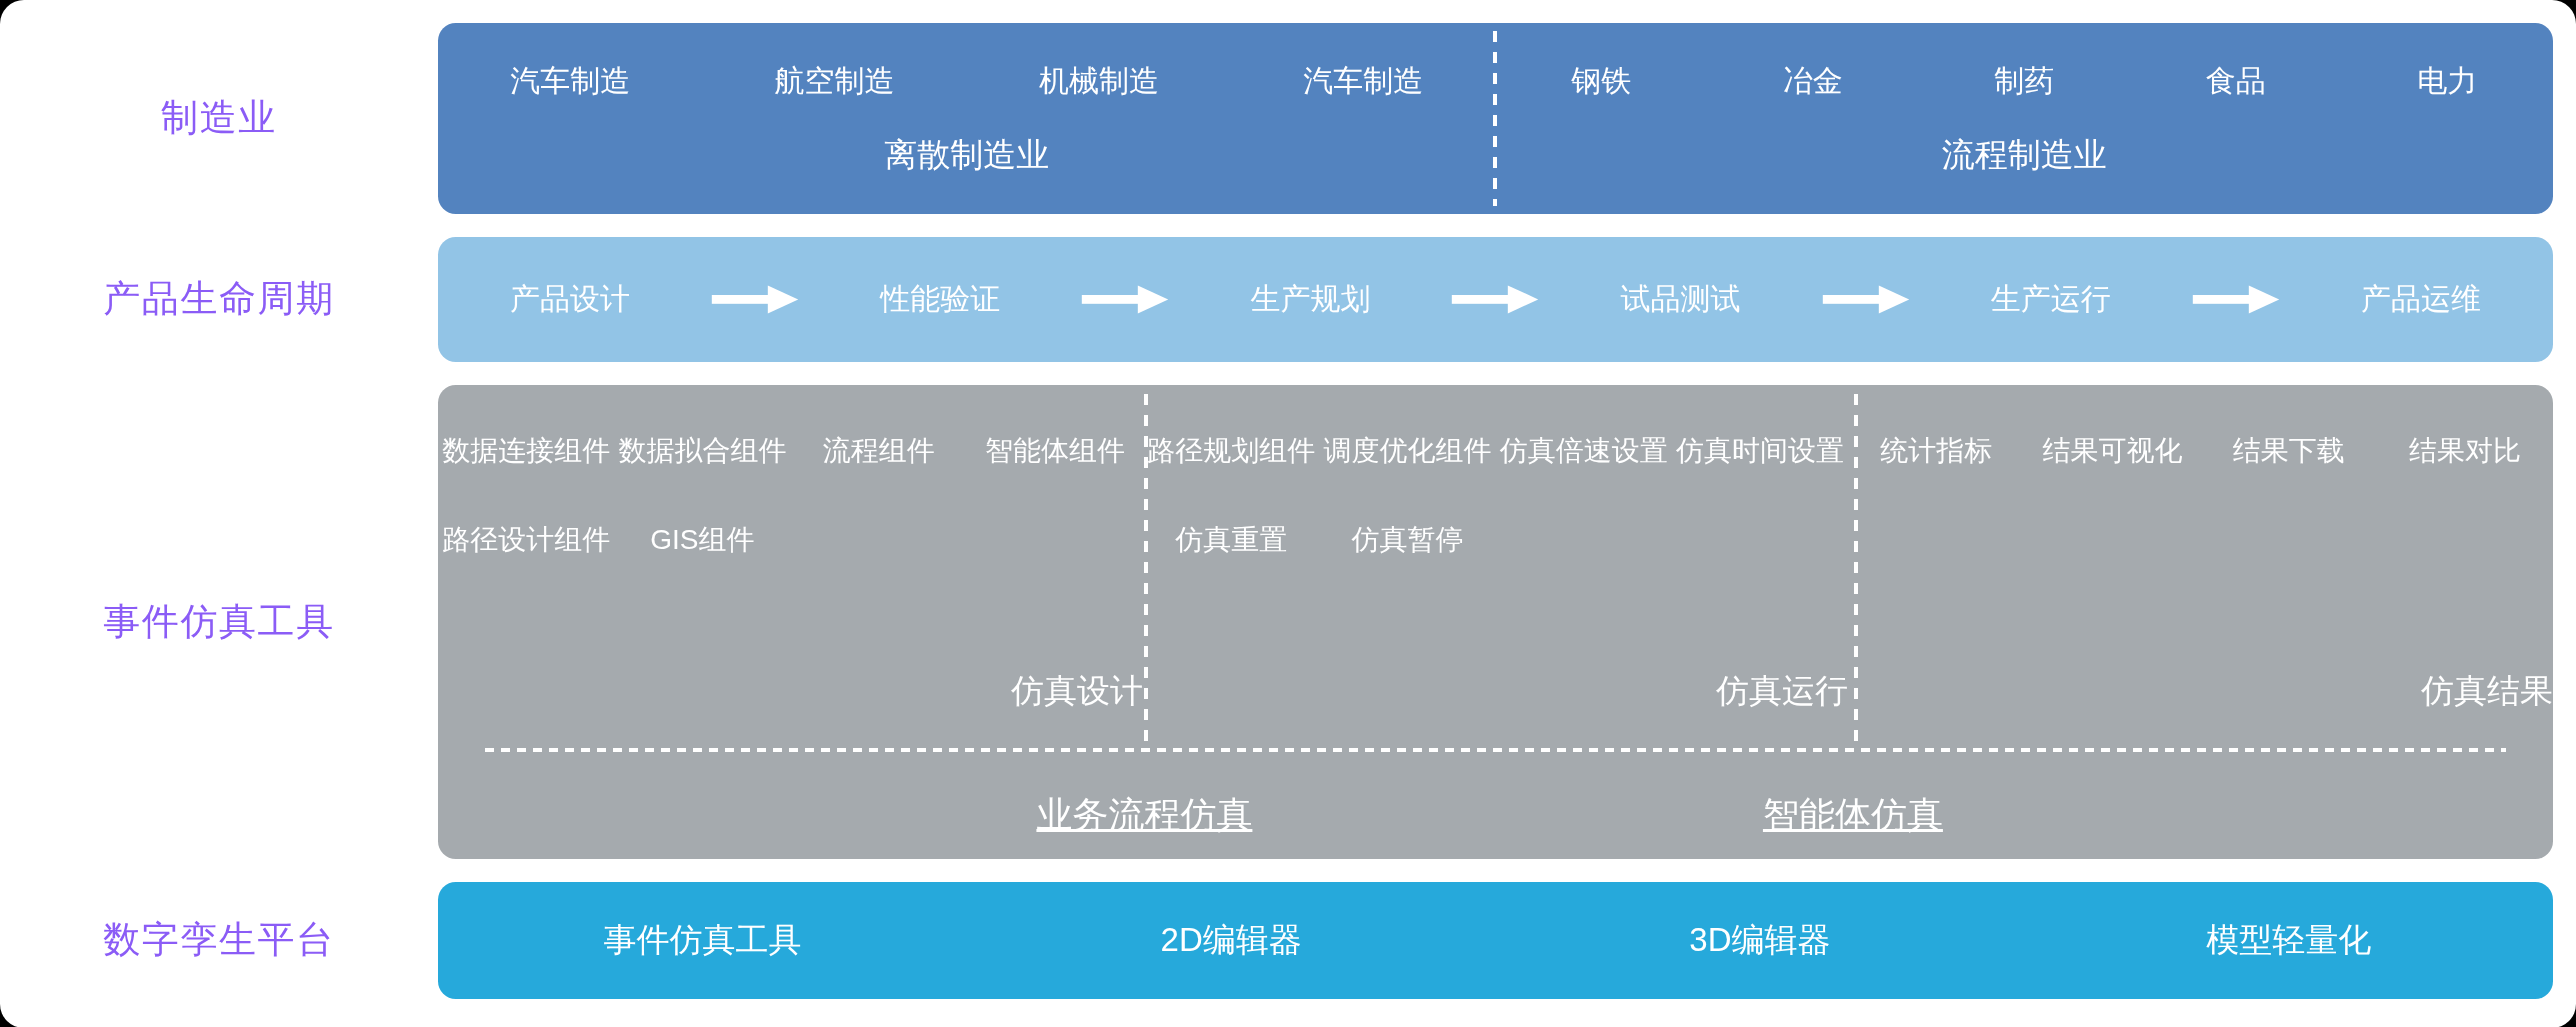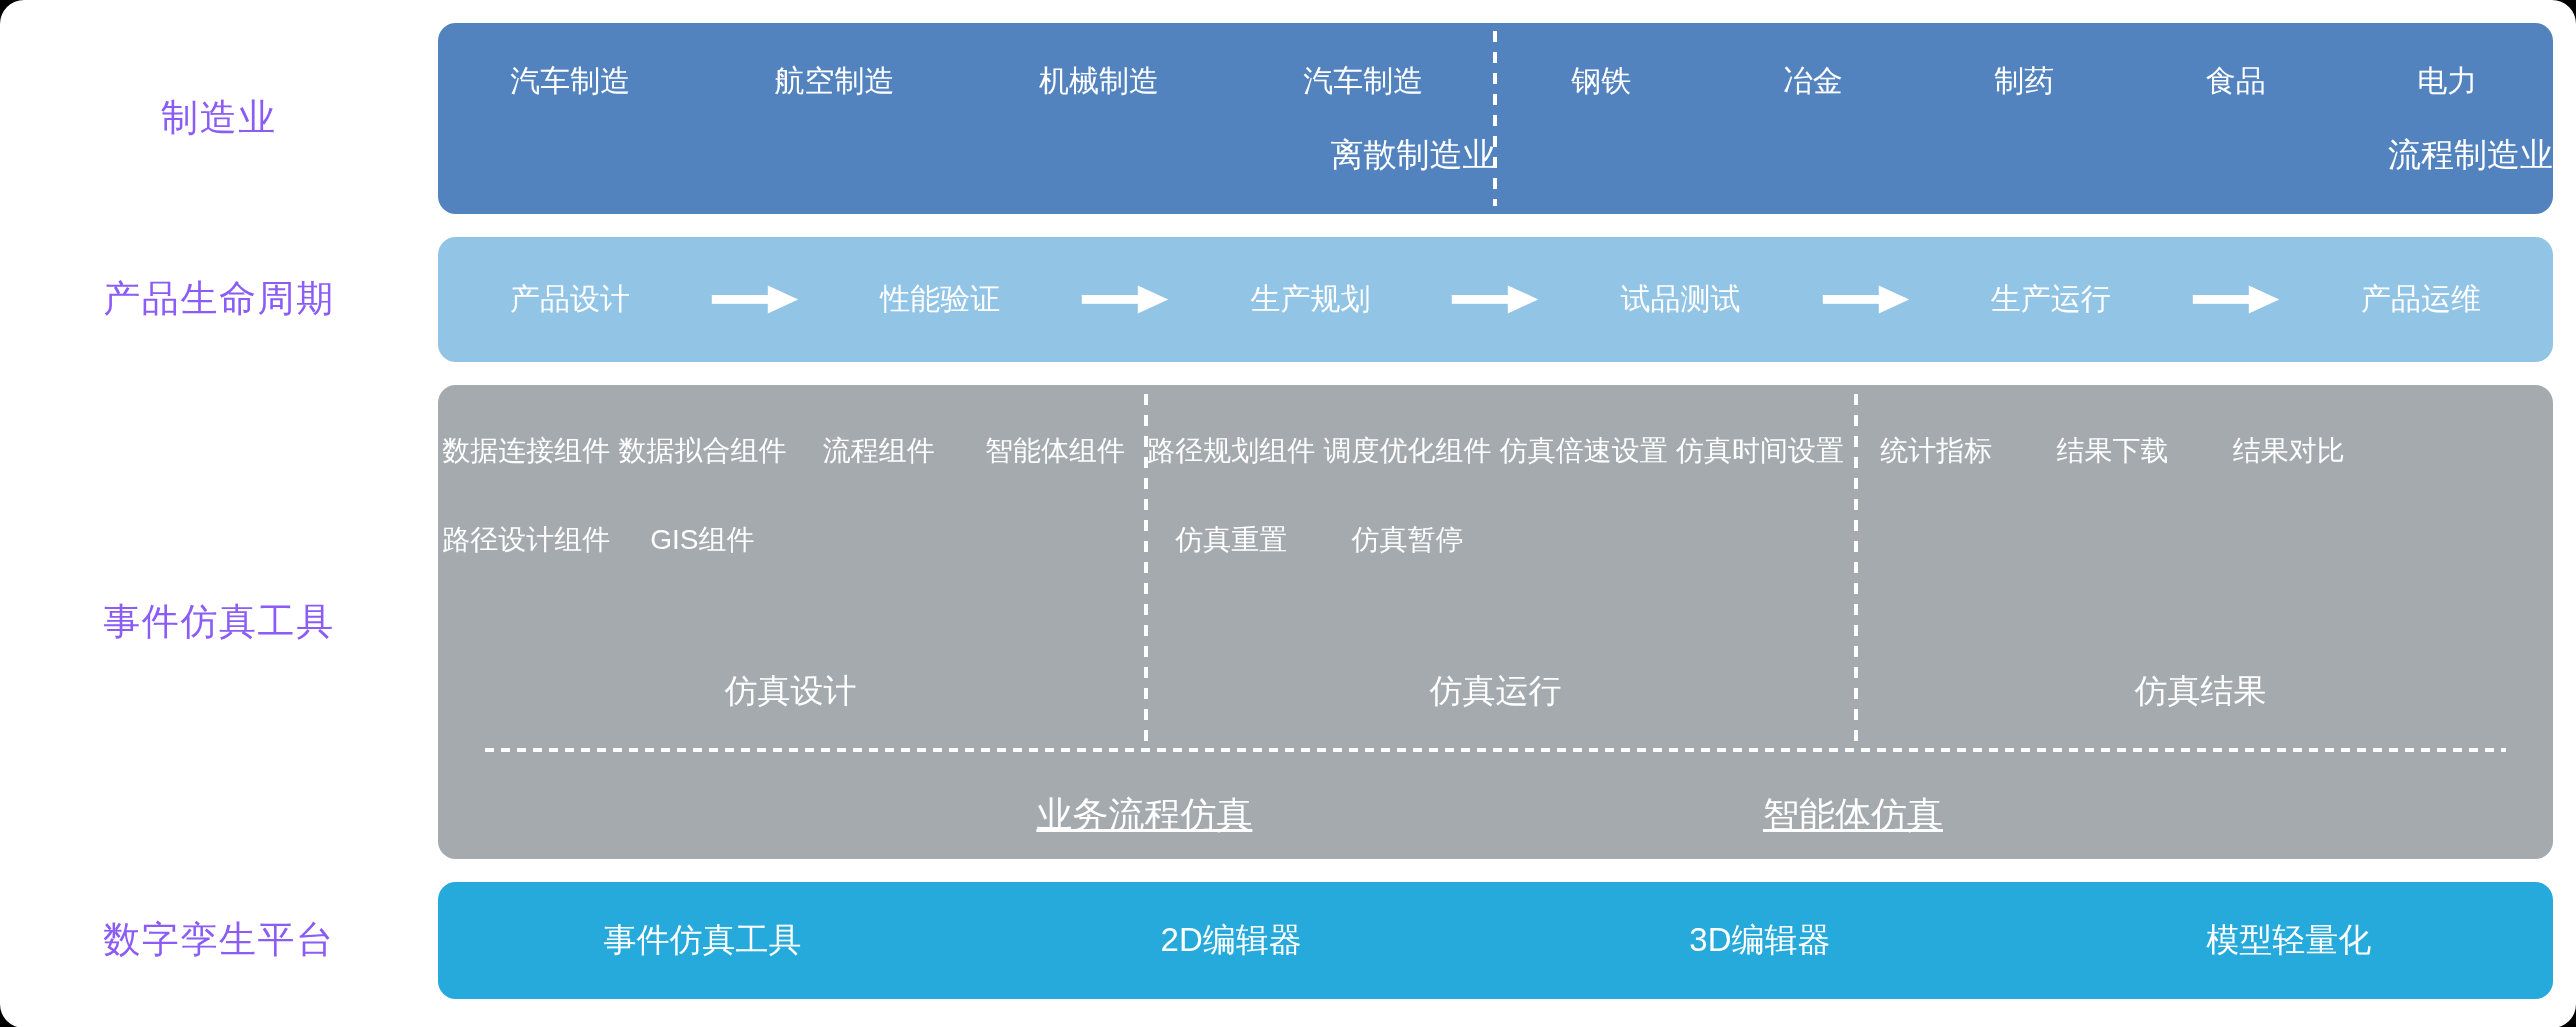--- a/index.html
+++ b/index.html
@@ -43,21 +43,21 @@
   .mfg-group {
     flex: 1;
     display: flex;
     flex-direction: column;
     justify-content: center;
     gap: 31px;
     padding-top: 3.2px;
   }
   .mfg-items { display: flex; }
   .mfg-items span { flex: 1; text-align: center; font-size: 30px; white-space: nowrap; }
-  .mfg-sublabel { text-align: right; font-size: 33px; white-space: nowrap; }
+  .mfg-sublabel { text-align: center; font-size: 33px; white-space: nowrap; }
   .vdash {
     position: absolute;
     width: 4px;
     background: repeating-linear-gradient(180deg, #fff 0 11.3px, transparent 11.3px 21px);
   }
   .band1-divider { left: 49.9%; top: 8px; bottom: 8px; }
   
   .band-lifecycle {
     background: #92c4e6;
     display: flex;
@@ -75,21 +75,21 @@
   .sim-items {
     display: grid;
     grid-template-columns: 1fr 1fr 1fr 1fr;
     row-gap: 51px;
     padding-top: 47px;
   }
   .sim-items span { text-align: center; font-size: 28px; white-space: nowrap; }
   .sim-label {
     margin-top: auto;
     margin-bottom: 34px;
-    text-align: center;
+    text-align: right;
     font-size: 33px;
     white-space: nowrap;
   }
   .sim-divider-1 { left: 33.4%; top: 9.6px; bottom: 0; }
   .sim-divider-2 { left: 66.95%; top: 9.6px; bottom: 0; }
   .dotted-sep {
     height: 4.8px;
     margin: 0 47px;
     background: repeating-linear-gradient(90deg, #fff 0 8.8px, transparent 8.8px 16px);
   }
@@ -207,20 +207,21 @@
             <span>仿真时间设置</span>
             <span>仿真重置</span>
             <span>仿真暂停</span>
           </div>
           <div class="sim-label">仿真运行</div>
         </div>
         <div class="vdash sim-divider-2"></div>
         <div class="sim-section">
           <div class="sim-items">
             <span>统计指标</span>
+            <span>结果可视化</span>
             <span>结果下载</span>
             <span>结果对比</span>
           </div>
           <div class="sim-label">仿真结果</div>
         </div>
       </div>
       <div class="dotted-sep"></div>
       <div class="bottom-zone">
         <span class="bottom-label bottom-label-1">业务流程仿真</span>
         <span class="bottom-label bottom-label-2">智能体仿真</span>

